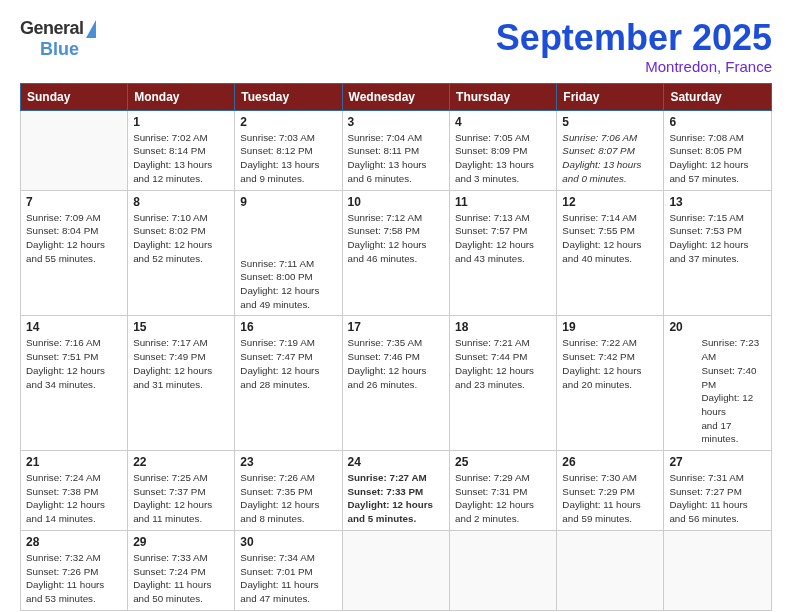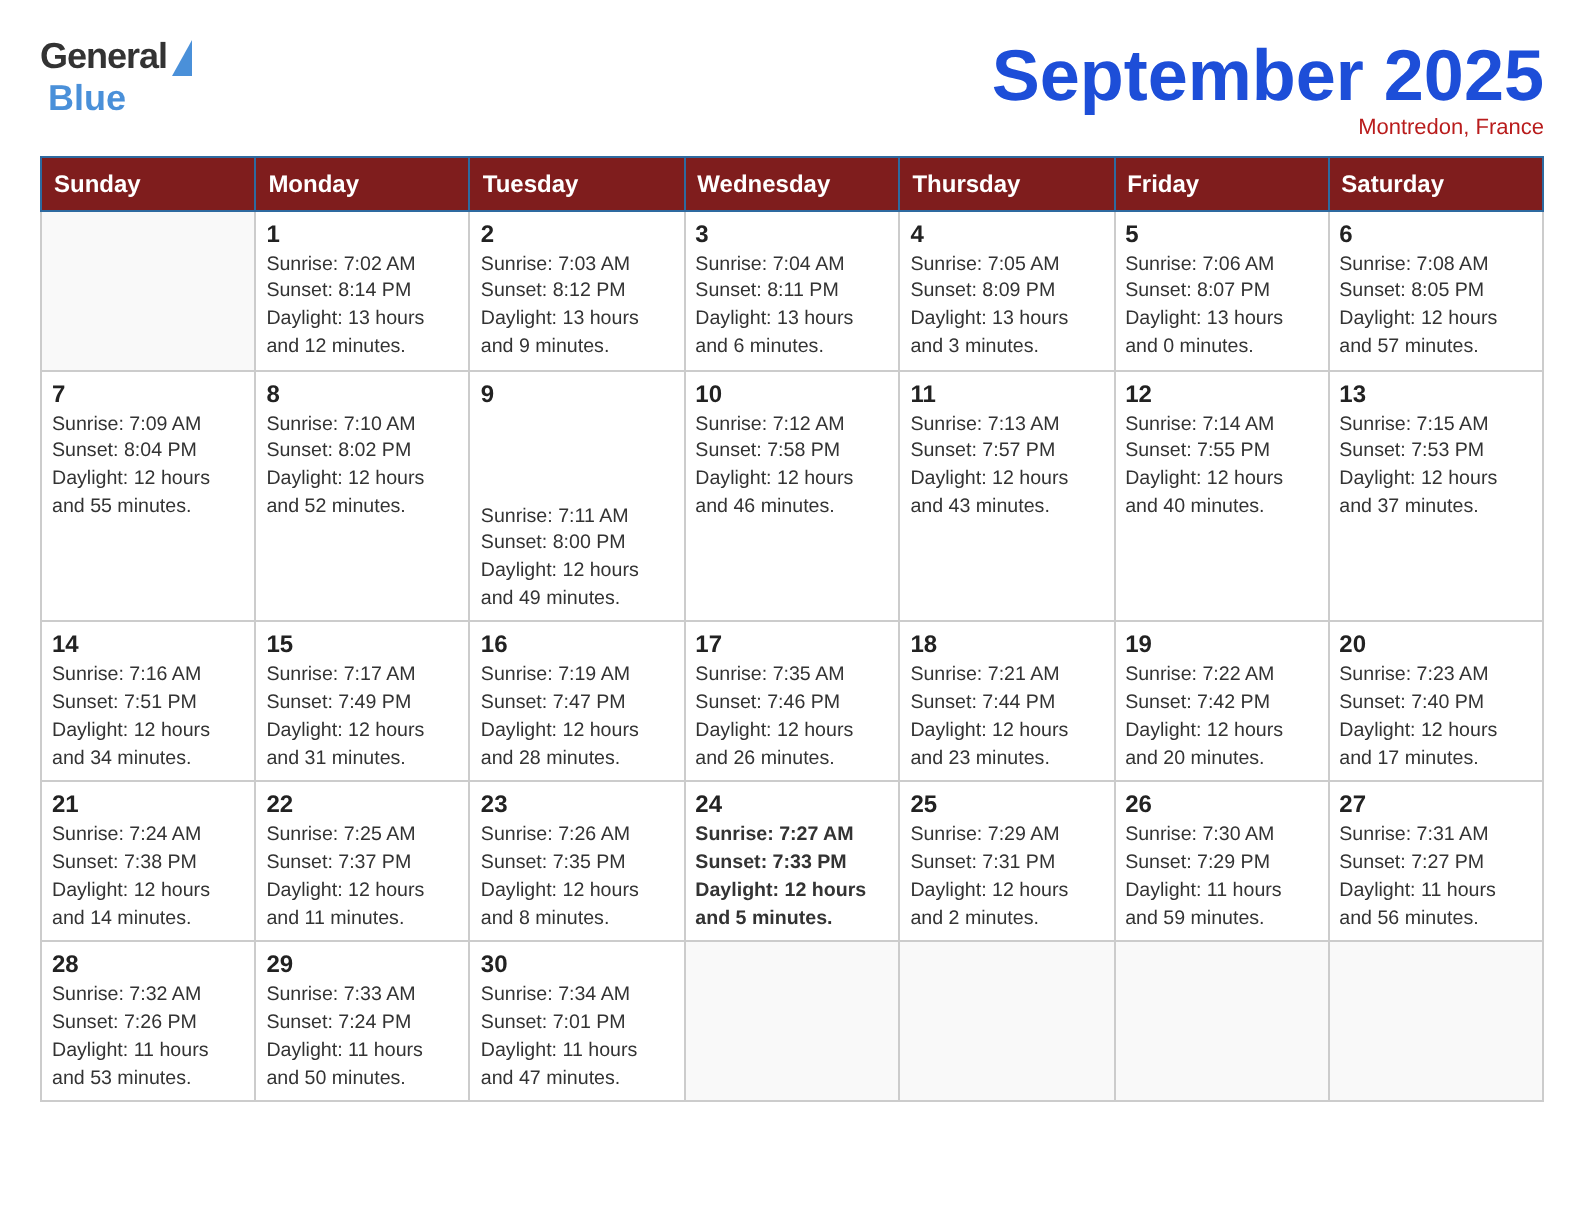--- a/index.html
+++ b/index.html
@@ -42,34 +42,34 @@
       height: 0;
       border-left: 10px solid transparent;
       border-bottom: 18px solid #4a90d9;
       margin-left: 2px;
       margin-bottom: 0px;
     }
     .logo-blue {
       font-size: 18px;
       font-weight: bold;
       color: #4a90d9;
-      margin-left: 4px;
+      margin-left: 20px;
     }
     .title-block {
       text-align: right;
     }
     .title-month {
       font-size: 36px;
       font-weight: bold;
       color: #1d4ed8;
       line-height: 1.1;
     }
     .title-location {
-      font-size: 11px;
-      color: #b91c1c;
+      font-size: 15px;
+      color: #6d28d9;
     }
     .calendar {
       width: 100%;
       border-collapse: collapse;
       font-size: 10.5px;
     }
     .calendar thead tr th {
       background: #7f1d1d;
       color: #fff;
       padding: 6px 6px;
@@ -160,21 +160,21 @@
           </td>
           <td>
             <div class="day-num">4</div>
             <div class="day-detail" style="white-space: pre-line;">Sunrise: 7:05 AM
 Sunset: 8:09 PM
 Daylight: 13 hours
 and 3 minutes.</div>
           </td>
           <td>
             <div class="day-num">5</div>
-            <div class="day-detail" style="white-space: pre-line;">Sunrise: 7:06 AM
+            <div class="day-detail" style="white-space: pre-line; font-style: italic;">Sunrise: 7:06 AM
 Sunset: 8:07 PM
 Daylight: 13 hours
 and 0 minutes.</div>
           </td>
           <td>
             <div class="day-num">6</div>
             <div class="day-detail" style="white-space: pre-line;">Sunrise: 7:08 AM
 Sunset: 8:05 PM
 Daylight: 12 hours
 and 57 minutes.</div>
@@ -269,21 +269,21 @@
           </td>
           <td>
             <div class="day-num">19</div>
             <div class="day-detail" style="white-space: pre-line;">Sunrise: 7:22 AM
 Sunset: 7:42 PM
 Daylight: 12 hours
 and 20 minutes.</div>
           </td>
           <td>
             <div class="day-num">20</div>
-            <div class="day-detail" style="white-space: pre-line;">Sunrise: 7:23 AM
+            <div class="day-detail" style="white-space: pre-line; margin-left: 32px;">Sunrise: 7:23 AM
 Sunset: 7:40 PM
 Daylight: 12 hours
 and 17 minutes.</div>
           </td>
         </tr>
         <tr>
           <td>
             <div class="day-num">21</div>
             <div class="day-detail" style="white-space: pre-line;">Sunrise: 7:24 AM
 Sunset: 7:38 PM

